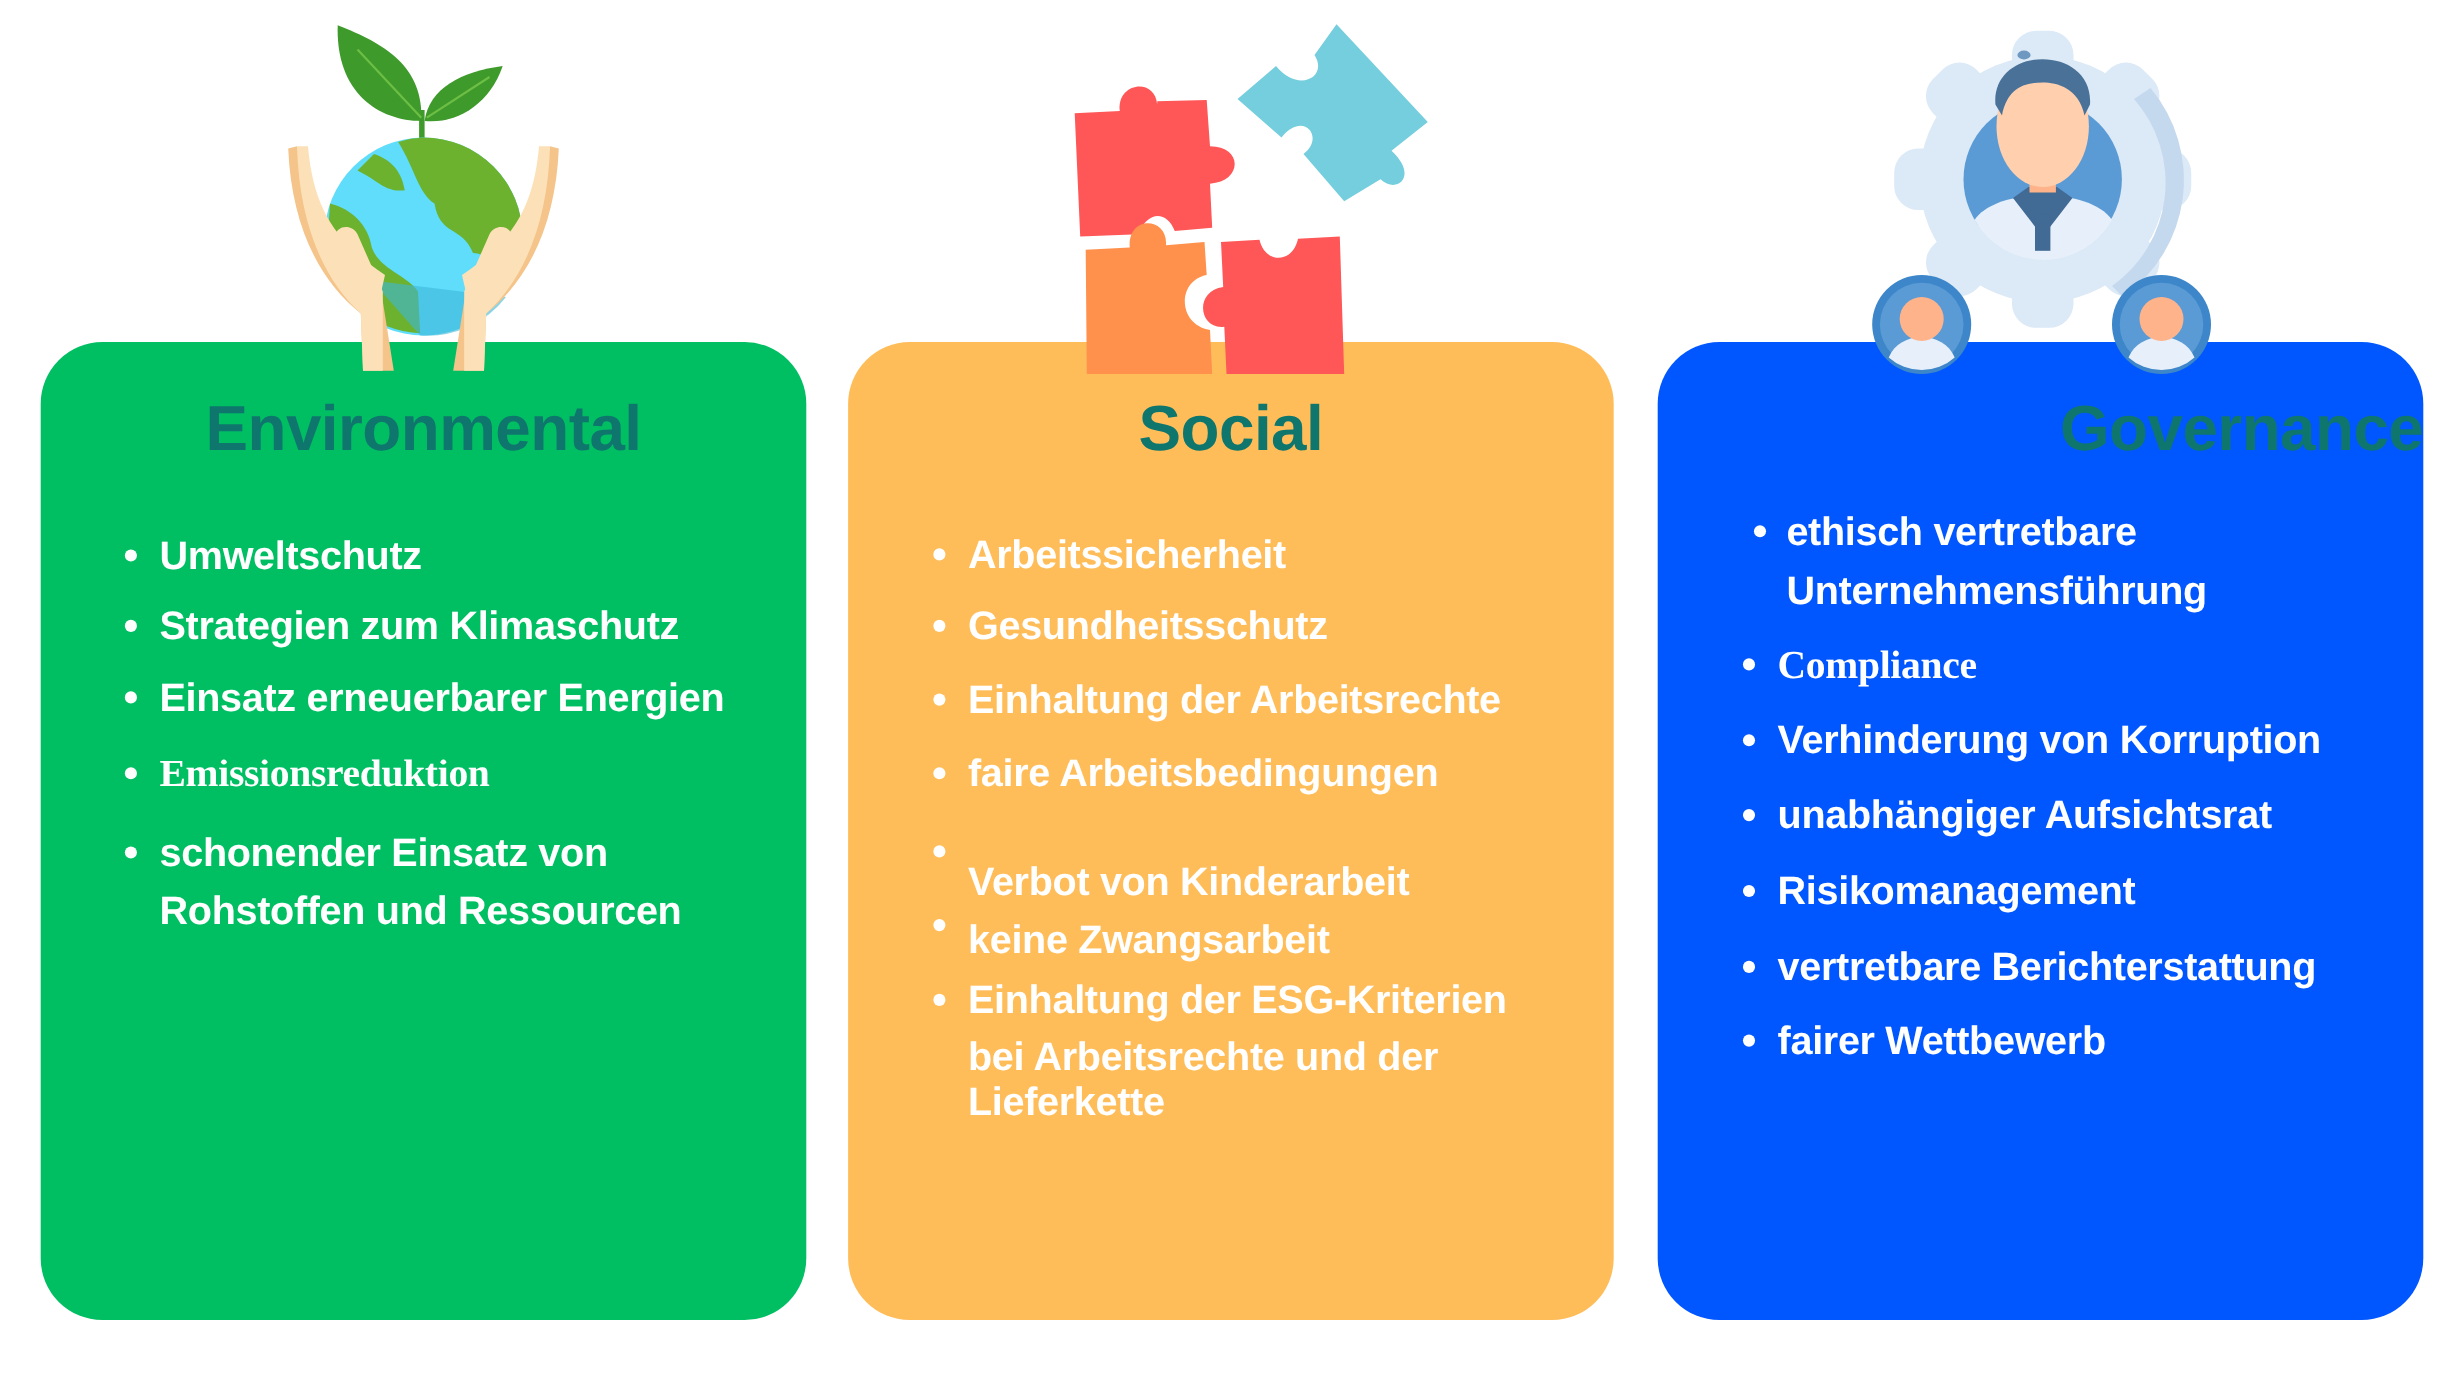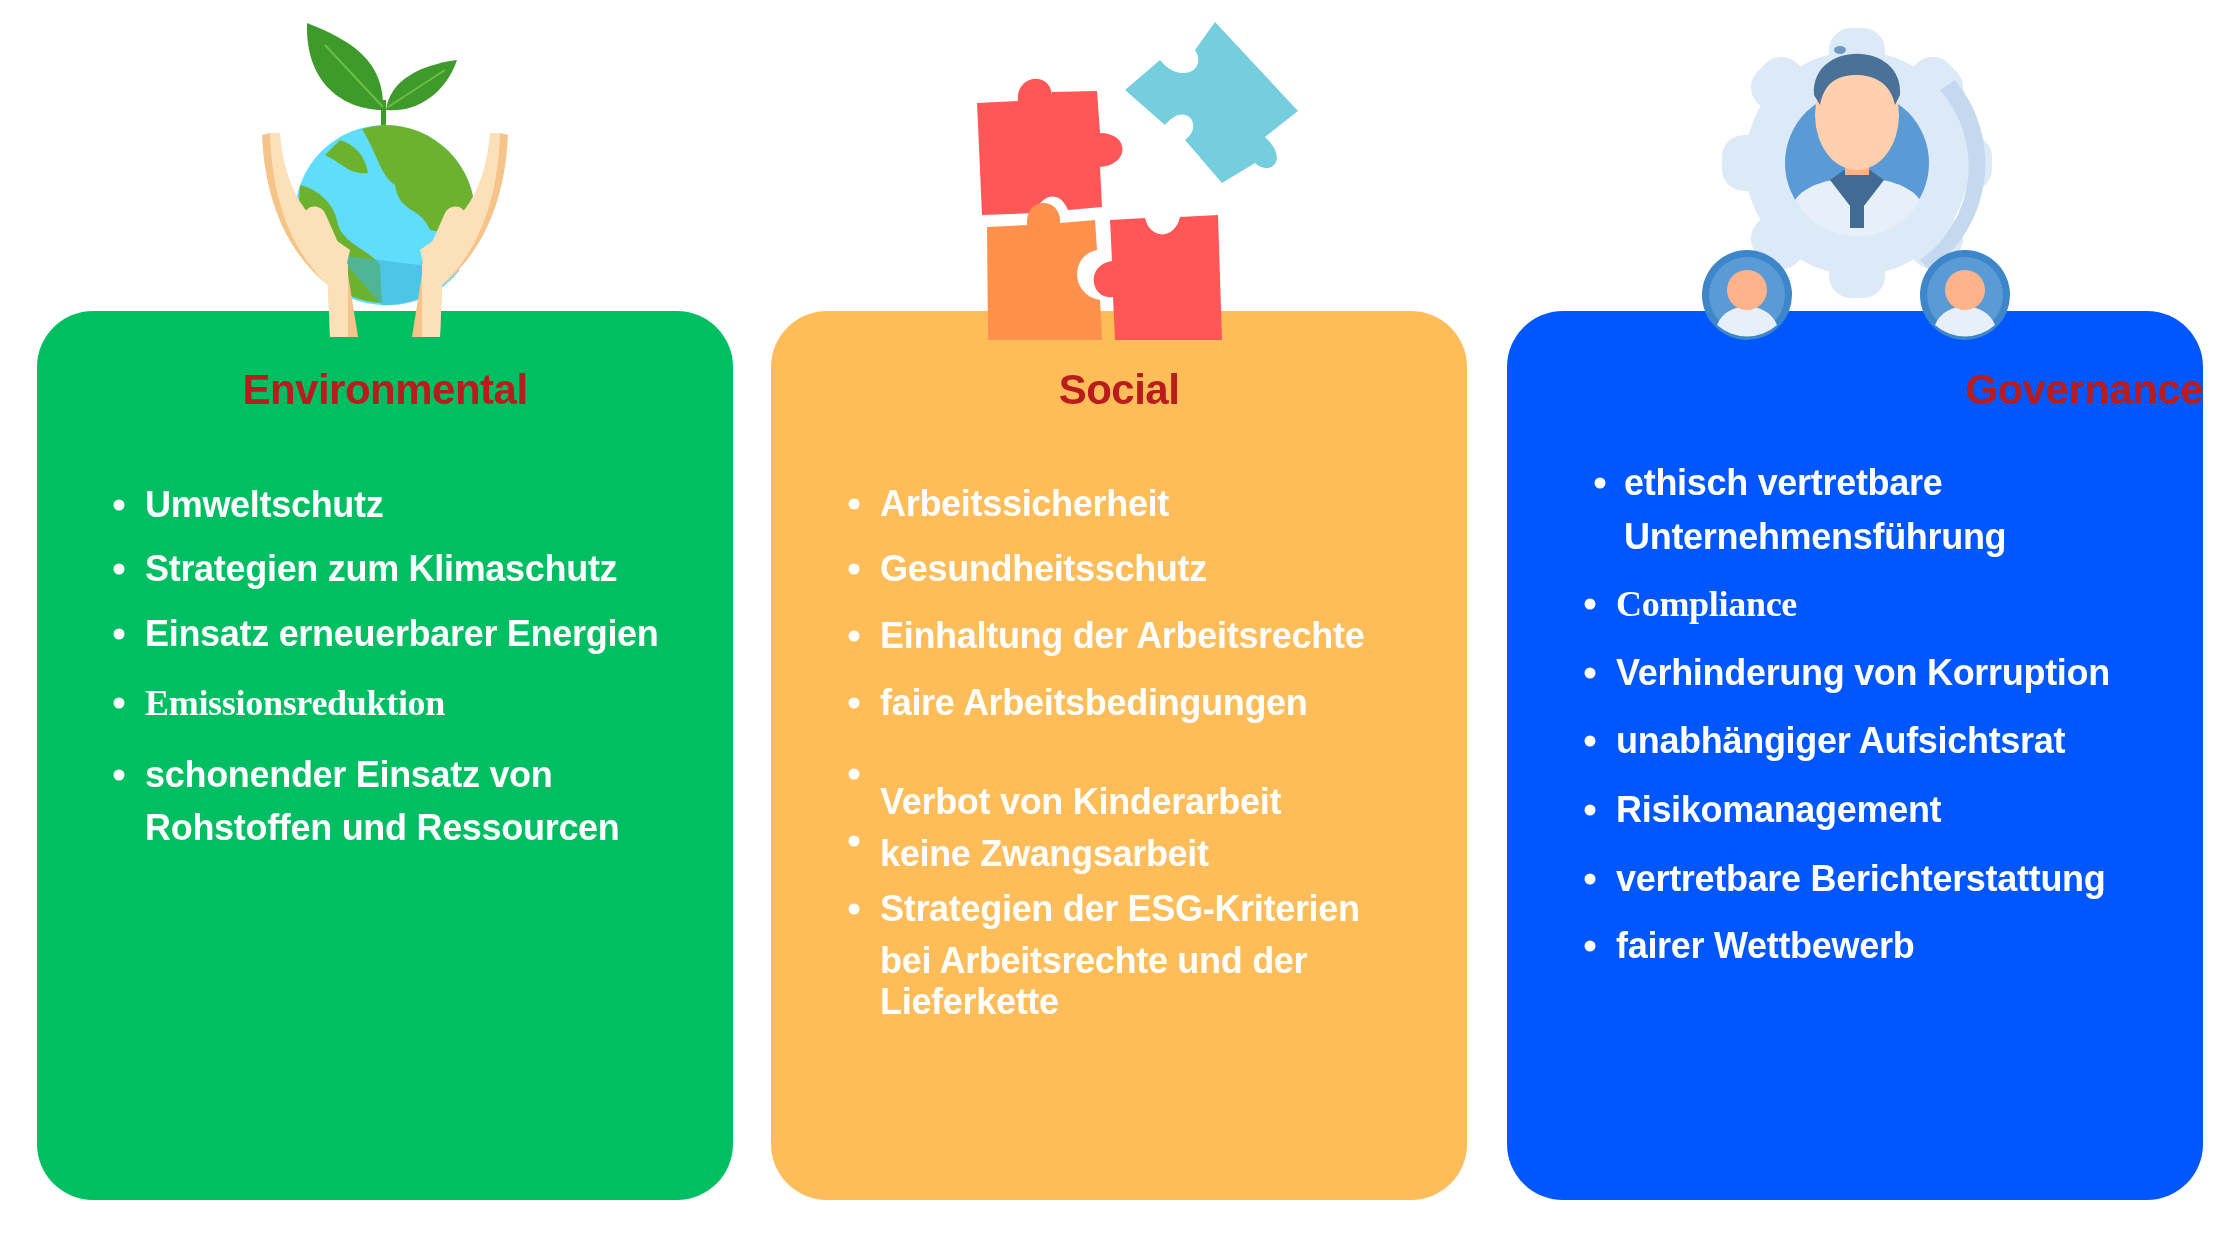--- a/index.html
+++ b/index.html
@@ -2,22 +2,22 @@
 <html><head>
 <meta charset="utf-8">
 <style>
   html, body { margin:0; padding:0; background:#ffffff; }
   body { width:2240px; height:1260px; position:relative; overflow:hidden;
          font-family:"Liberation Sans", "DejaVu Sans", sans-serif; }
   .card { position:absolute; top:311px; height:889px; width:696px; border-radius:56px; }
   .card-env { left:37px; background:#00BF63; }
   .card-soc { left:771px; background:#FFBD59; }
   .card-gov { left:1507px; background:#0057FF; }
-  .title { position:absolute; top:352px; width:696px; text-align:center; color:#b91c1c;
-           font-size:42px; font-weight:bold; line-height:76px; letter-spacing:-0.5px; }
+  .title { position:absolute; top:352px; width:696px; text-align:center; color:#0f766e;
+           font-size:58px; font-weight:bold; line-height:76px; letter-spacing:-0.5px; }
   .item { position:absolute; color:#fff; font-size:36px; font-weight:bold; line-height:40px;
           white-space:nowrap; transform:translateY(-50%); letter-spacing:-0.3px; }
   .dot { position:absolute; width:11px; height:11px; border-radius:50%; background:#fff;
          transform:translate(-50%,-50%); }
   .icon { position:absolute; }
 </style>
 </head>
 <body>
 
 <div class="card card-env"></div>
@@ -81,21 +81,21 @@
   <div class="item" style="left:880px; top:569px;">Gesundheitsschutz</div>
   <span class="dot" style="left:854px; top:636px;"></span>
   <div class="item" style="left:880px; top:636px;">Einhaltung der Arbeitsrechte</div>
   <span class="dot" style="left:854px; top:703px;"></span>
   <div class="item" style="left:880px; top:703px;">faire Arbeitsbedingungen</div>
   <span class="dot" style="left:854px; top:774px;"></span>
   <div class="item" style="left:880px; top:774px;margin-top:28px;">Verbot von Kinderarbeit</div>
   <span class="dot" style="left:854px; top:841px;"></span>
   <div class="item" style="left:880px; top:841px;margin-top:13px;">keine Zwangsarbeit</div>
   <span class="dot" style="left:854px; top:909px;"></span>
-  <div class="item" style="left:880px; top:909px;">Strategien der ESG-Kriterien</div>
+  <div class="item" style="left:880px; top:909px;">Einhaltung der ESG-Kriterien</div>
   <div class="item" style="left:880px; top:961px;">bei Arbeitsrechte und der</div>
   <div class="item" style="left:880px; top:1002px;">Lieferkette</div>
 </div>
 
 <div class="card card-gov"></div>
 <div class="title" style="left:1507px;text-align:right;">Governance</div>
 
 <svg class="icon" style="left:1690px; top:20px;" width="340" height="325" viewBox="0 0 340 325">
 
   <g transform="translate(167,143)">

